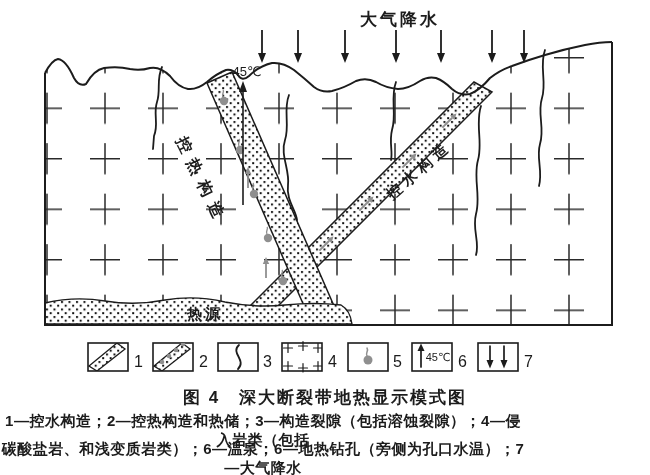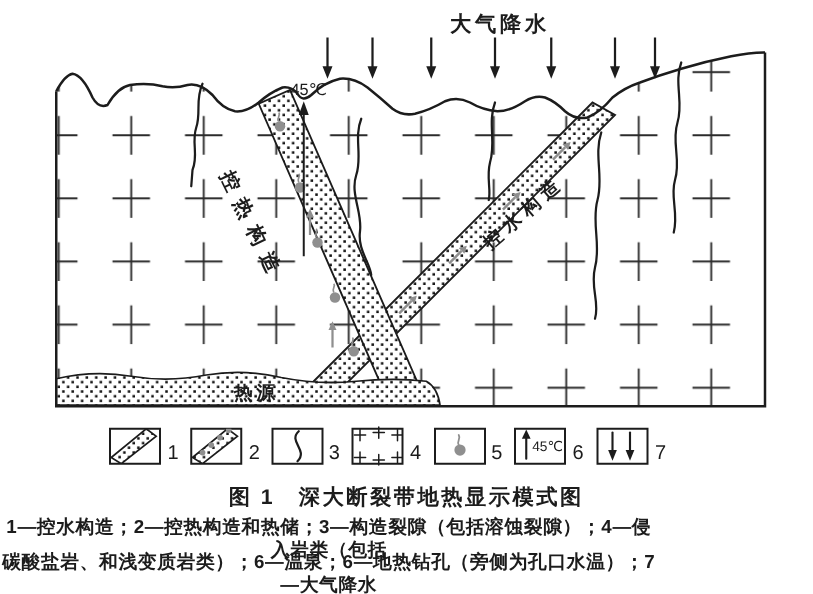--- a/index.html
+++ b/index.html
@@ -247,16 +247,16 @@
         </g>
         <g>
           <path d="M504,346 V361" stroke="#1c1c1c" stroke-width="1.7"></path>
           <path d="M500.5,360 L507.5,360 L504,368.5 Z" fill="#1c1c1c"></path>
         </g>
         <text x="524" y="367" font-size="16">7</text>
       </g>
     </g>
   </svg>
 
-  <div class="caption">图 1　深大断裂带地热显示模式图</div>
+  <div class="caption">图 4　深大断裂带地热显示模式图</div>
   <div class="desc l1">1—控水构造；2—控热构造和热储；3—构造裂隙（包括溶蚀裂隙）；4—侵入岩类（包括</div>
   <div class="desc l2">碳酸盐岩、和浅变质岩类）；6—温泉；6—地热钻孔（旁侧为孔口水温）；7—大气降水</div>
 </div>
 
 </body></html>

